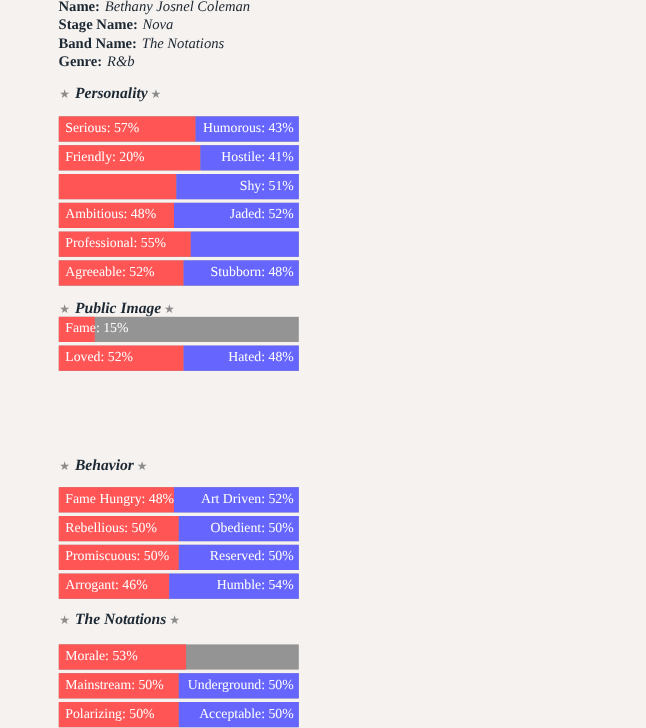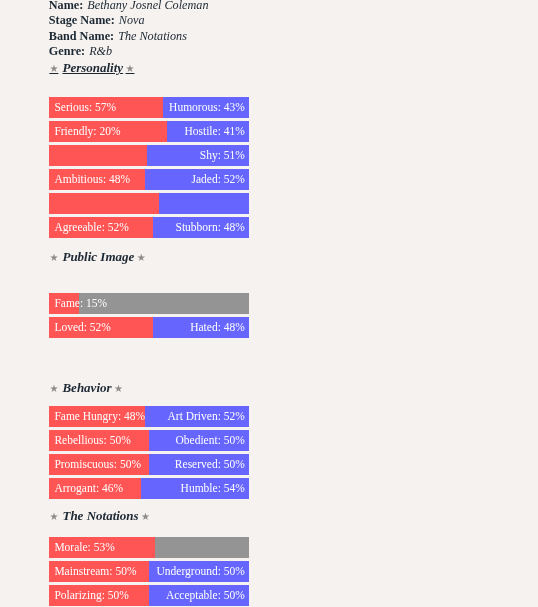--- a/index.html
+++ b/index.html
@@ -23,29 +23,29 @@
 
   
   .section-head{position:absolute;left:49.4px;font-size:13px;font-weight:bold;font-style:italic;
                 color:#1c2833;white-space:nowrap;line-height:14px;}
   .section-head .star{color:#8c8c8c;font-style:normal;font-weight:normal;font-size:10px;
                       font-family:"DejaVu Sans",sans-serif;}
   .section-head .star.s1{margin-right:0.9px;}
   .section-head .star.s2{margin-left:-0.8px;}
   .section-head .section-title{margin:0 3.2px;}
 
-  .section.s1 .section-head{top:61px;text-decoration:underline;}
+  .section.s1 .section-head{top:71px;}
   .section.s2 .section-head{top:249.9px;}
   .section.s3 .section-head{top:381.2px;}
   .section.s4 .section-head{top:509px;}
 
   
   .bars{position:absolute;left:49px;width:200px;}
   .section.s1 .bars{top:97px;}
-  .section.s2 .bars{top:293px;}
+  .section.s2 .bars{top:264px;}
   .section.s3 .bars{top:406px;}
   .section.s4 .bars{top:537px;}
 
   .bar{height:20.7px;margin-bottom:3.3px;position:relative;background:#949494;}
   .seg{position:absolute;top:0;height:20.7px;}
   .seg.left{background:#ff5555;left:0;}
   .seg.right{background:#6666ff;right:0;}
   .lbl{position:absolute;top:0;height:20.7px;line-height:20.3px;font-size:11.5px;color:#ffffff;
        white-space:nowrap;}
   .lbl.l{left:5.4px;}
@@ -85,20 +85,21 @@
       </div>
       <div class="bar">
         <div class="seg left" style="width: 48%;"></div>
         <div class="seg right" style="width: 52%;"></div>
         <span class="lbl r">Jaded: 52%</span>
         <span class="lbl l">Ambitious: 48%</span>
       </div>
       <div class="bar">
         <div class="seg left" style="width: 55%;"></div>
         <div class="seg right" style="width: 45%;"></div>
+        <span class="lbl l">Professional: 55%</span>
       </div>
       <div class="bar">
         <div class="seg left" style="width: 52%;"></div>
         <div class="seg right" style="width: 48%;"></div>
         <span class="lbl r">Stubborn: 48%</span>
         <span class="lbl l">Agreeable: 52%</span>
       </div>
     </div>
   </div>
   <div class="section s2">

